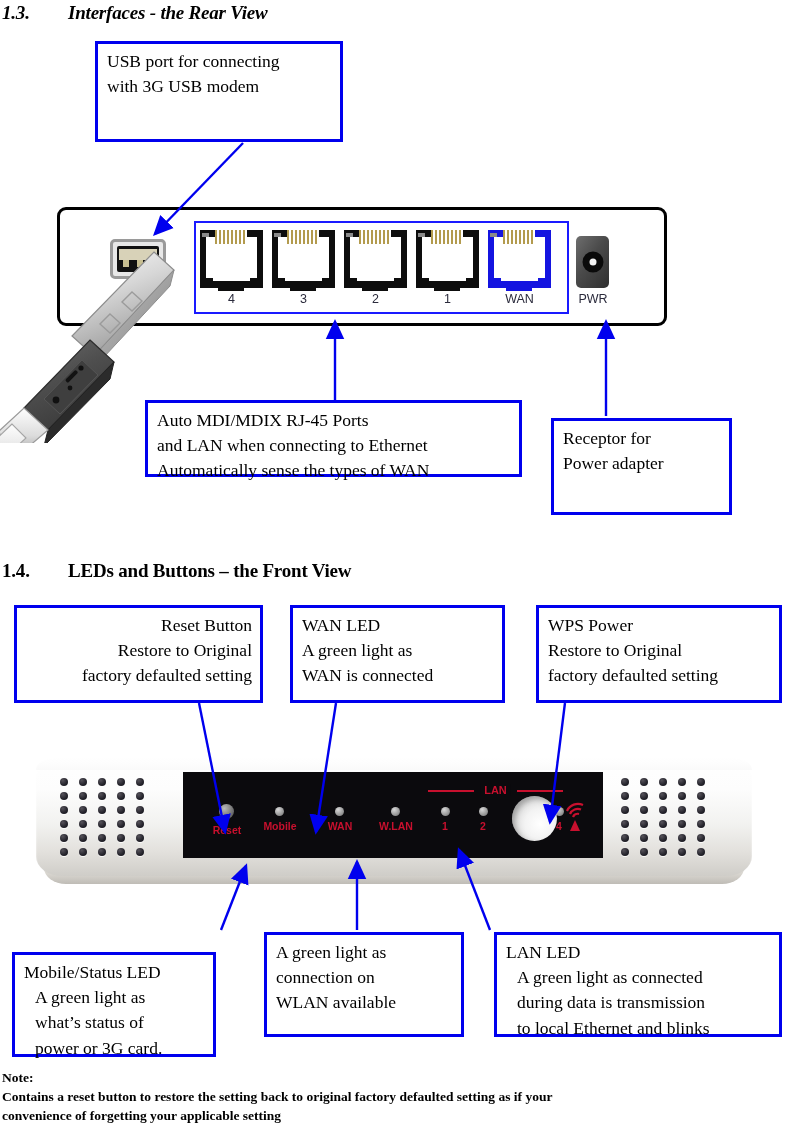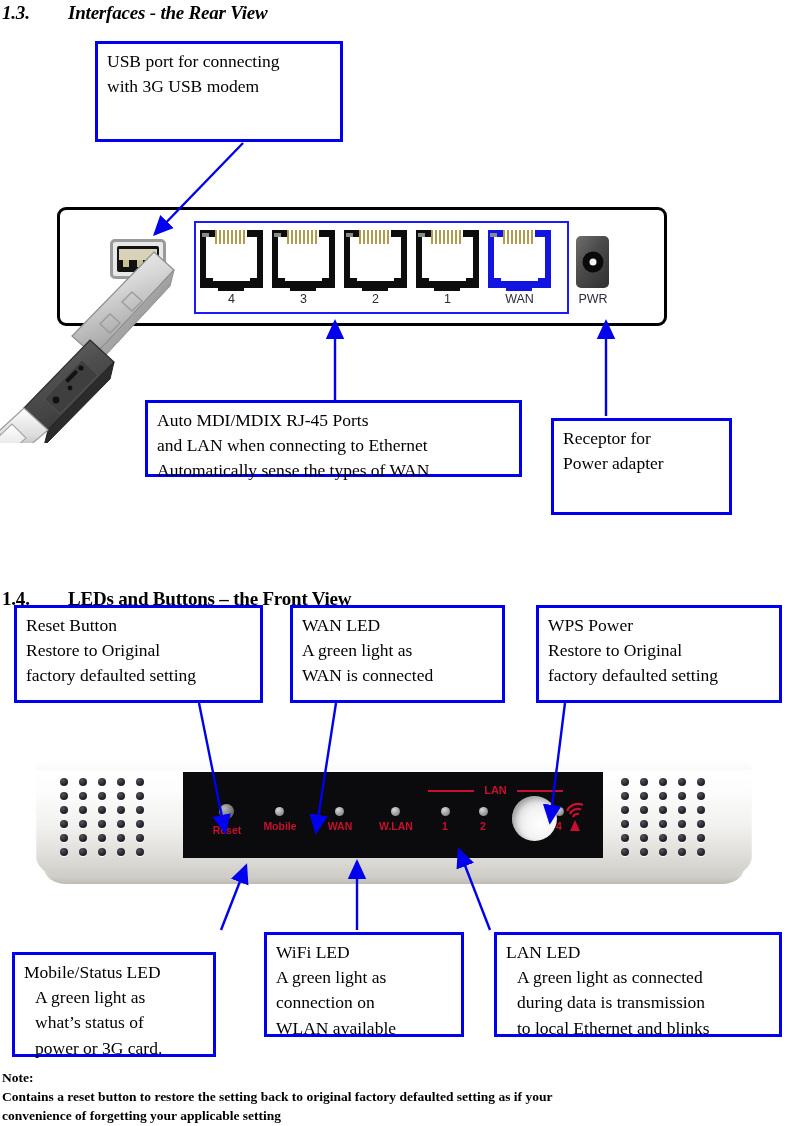--- a/index.html
+++ b/index.html
@@ -345,25 +345,25 @@
     <span class="ln">Auto MDI/MDIX RJ-45 Ports</span>
     <span class="ln">and LAN when connecting to Ethernet</span>
     <span class="ln">Automatically sense the types of WAN</span>
   </div>
 
   <div class="callout" style="left:551px; top:418px; width:181px; height:97px;">
     <span class="ln">Receptor for</span>
     <span class="ln">Power adapter</span>
   </div>
 
-  <div class="heading" style="left:2px; top:560px;margin-top:28px;">
+  <div class="heading" style="left:2px; top:560px;">
     <span class="num">1.4.</span><span>LEDs and Buttons – the Front View</span>
   </div>
 
-  <div class="callout" style="left:14px; top:605px; width:249px; height:98px;">
+  <div class="callout" style="left:14px; top:605px; width:249px; height:98px;text-align:right;">
     <span class="ln">Reset Button</span>
     <span class="ln">Restore to Original</span>
     <span class="ln">factory defaulted setting</span>
   </div>
 
   <div class="callout" style="left:290px; top:605px; width:215px; height:98px;">
     <span class="ln">WAN LED</span>
     <span class="ln">A green light as</span>
     <span class="ln">WAN is connected</span>
   </div>
@@ -484,21 +484,20 @@
   </div>
 
   <div class="callout" style="left:12px; top:952px; width:204px; height:105px;">
     <span class="ln">Mobile/Status LED</span>
     <span class="ln ind">A green light as</span>
     <span class="ln ind">what’s status of</span>
     <span class="ln ind">power or 3G card.</span>
   </div>
 
   <div class="callout" style="left:264px; top:932px; width:200px; height:105px;">
-    <span class="ln">WiFi LED</span>
     <span class="ln">A green light as</span>
     <span class="ln">connection on</span>
     <span class="ln">WLAN available</span>
   </div>
 
   <div class="callout" style="left:494px; top:932px; width:288px; height:105px;">
     <span class="ln">LAN LED</span>
     <span class="ln ind">A green light as connected</span>
     <span class="ln ind">during data is transmission</span>
     <span class="ln ind">to local Ethernet and blinks</span>

